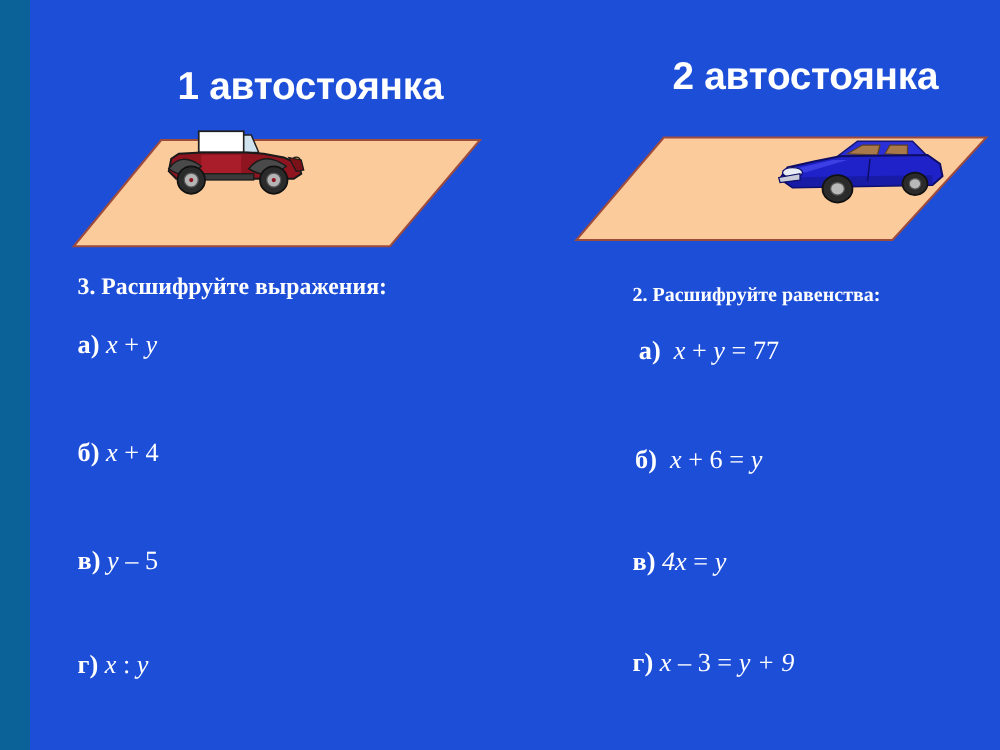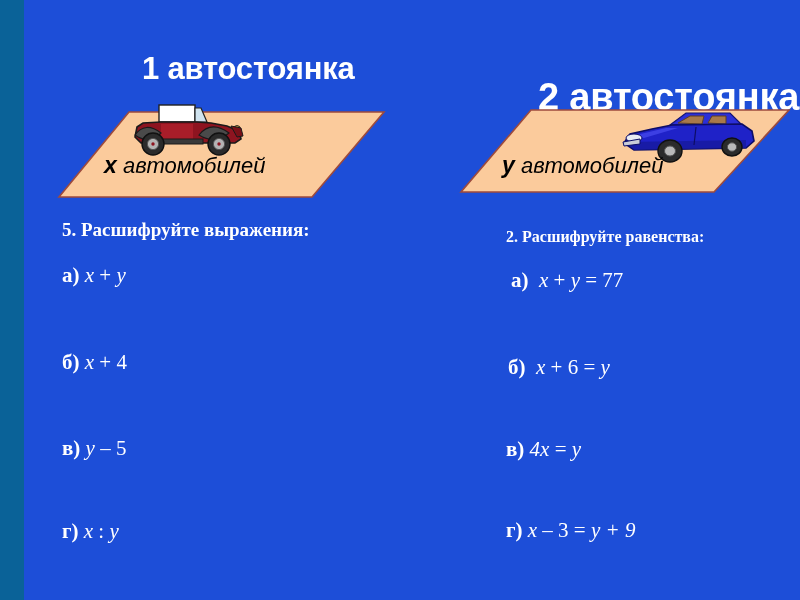--- a/index.html
+++ b/index.html
@@ -22,21 +22,21 @@
   
   .lot-title {
     position: absolute;
     font-family: "Liberation Sans", "DejaVu Sans", sans-serif;
     font-weight: bold;
     color: #ffffff;
     white-space: nowrap;
     letter-spacing: -0.2px;
   }
   #title-1 { left: 118px; top: 51px; font-size: 31px; }
-  #title-2 { left: 514px; top: 76px; font-size: 38px; }
+  #title-2 { left: 514px; top: 43px; font-size: 31px; }
 
   
   .lot {
     position: absolute;
   }
   .lot svg { display: block; overflow: visible; }
 
   .lot-label {
     position: absolute;
     white-space: nowrap;
@@ -134,23 +134,20 @@
       <circle cx="26" cy="41" r="1.7" fill="#8e1420"></circle>
 
       <circle cx="92" cy="41" r="11" fill="#2b2b2b" stroke="#111" stroke-width="1.4"></circle>
       <circle cx="92" cy="41" r="5.6" fill="#b4b4b4" stroke="#555" stroke-width="1"></circle>
       <circle cx="92" cy="41" r="1.7" fill="#8e1420"></circle>
 
       <path d="M104 23 L114 25 L116 33 L110 34 Z" fill="#7a1018" stroke="#1a1a1a" stroke-width="1"></path>
     </svg>
   </div>
 
-  <div class="lot-label" id="label-1">
-    <span class="var">x</span><span> автомобилей</span>
-  </div>
 
   <div class="lot-title" id="title-2">2 автостоянка</div>
 
   <div class="lot" id="lot-2">
     <svg width="345" height="95" viewBox="0 0 345 95" aria-hidden="true">
       <polygon points="75,4 333,4 258,86 5,86" fill="#fbcb9c" stroke="#9e4b3c" stroke-width="1.6"></polygon>
     </svg>
   </div>
 
   <div class="car" id="car-2">
@@ -174,27 +171,24 @@
       <line x1="78" y1="20" x2="76" y2="38" stroke="#0d0d66" stroke-width="1.2"></line>
 
       <ellipse cx="52" cy="44" rx="12" ry="11" fill="#2b2b2b" stroke="#111" stroke-width="1.4"></ellipse>
       <ellipse cx="52" cy="44" rx="5.5" ry="5" fill="#b9b9b9" stroke="#555" stroke-width="1"></ellipse>
 
       <ellipse cx="114" cy="40" rx="10" ry="9" fill="#2b2b2b" stroke="#111" stroke-width="1.4"></ellipse>
       <ellipse cx="114" cy="40" rx="4.6" ry="4.2" fill="#b9b9b9" stroke="#555" stroke-width="1"></ellipse>
     </svg>
   </div>
 
-  <div class="lot-label" id="label-2">
-    <span class="var">y</span><span> автомобилей</span>
-  </div>
 
   <div class="col-left">
 
-    <div class="task-heading" id="task-1-heading">5. Расшифруйте выражения:</div>
+    <div class="task-heading" id="task-1-heading">3. Расшифруйте выражения:</div>
 
     <div class="expr" id="expr-l-a">
       <span class="marker">а)</span>
       <span class="math">x</span>
       <span class="op">+</span>
       <span class="math">y</span>
     </div>
 
     <div class="expr" id="expr-l-b">
       <span class="marker">б)</span>

